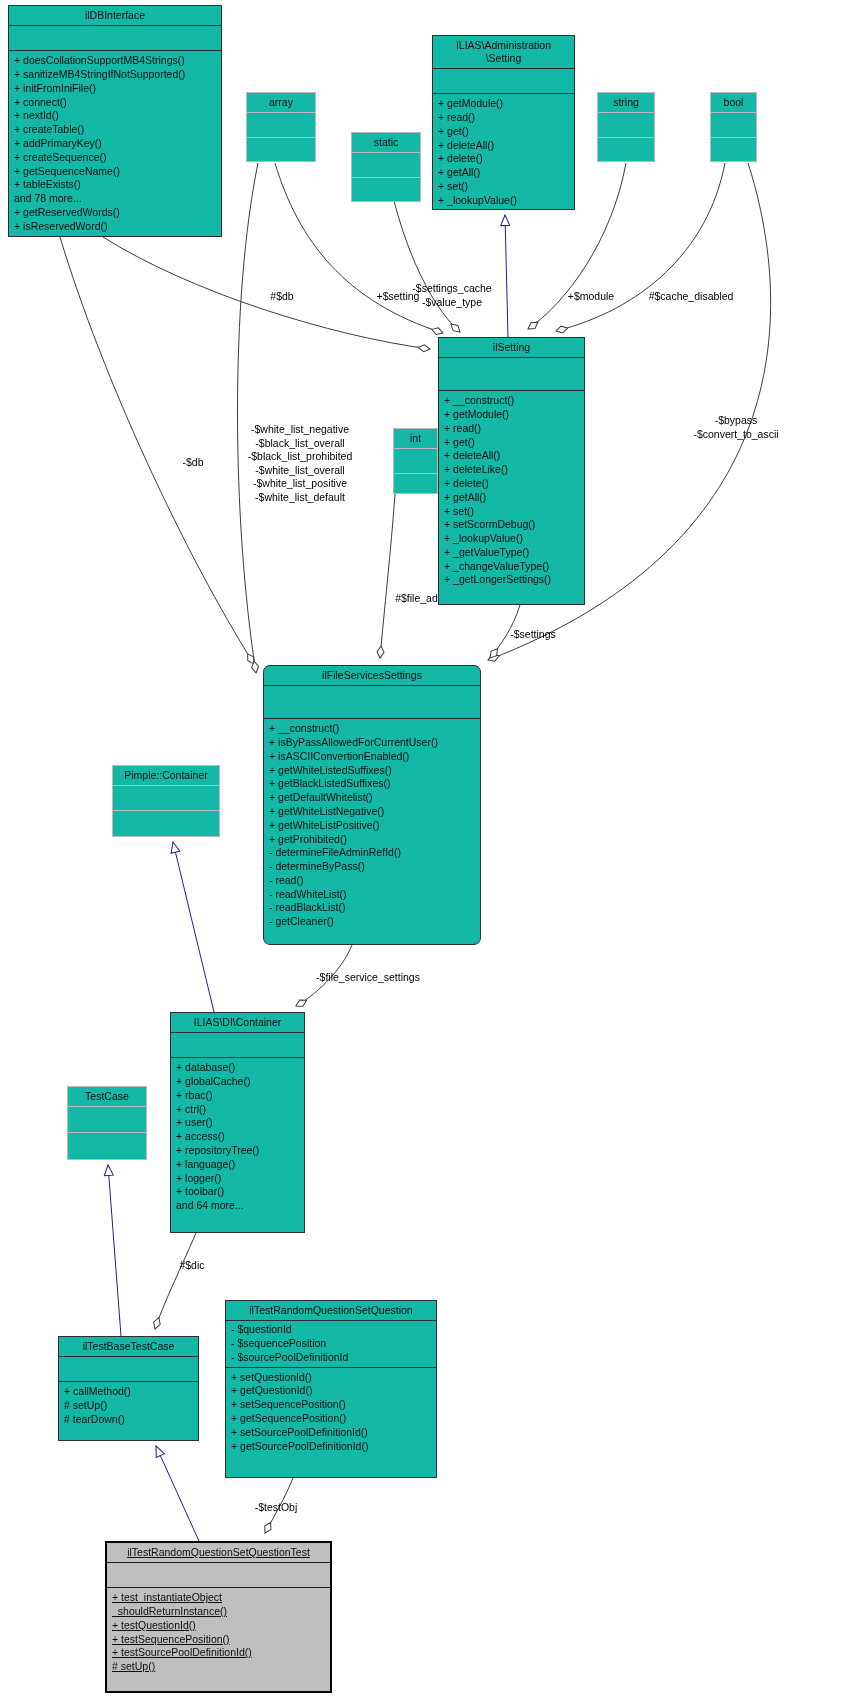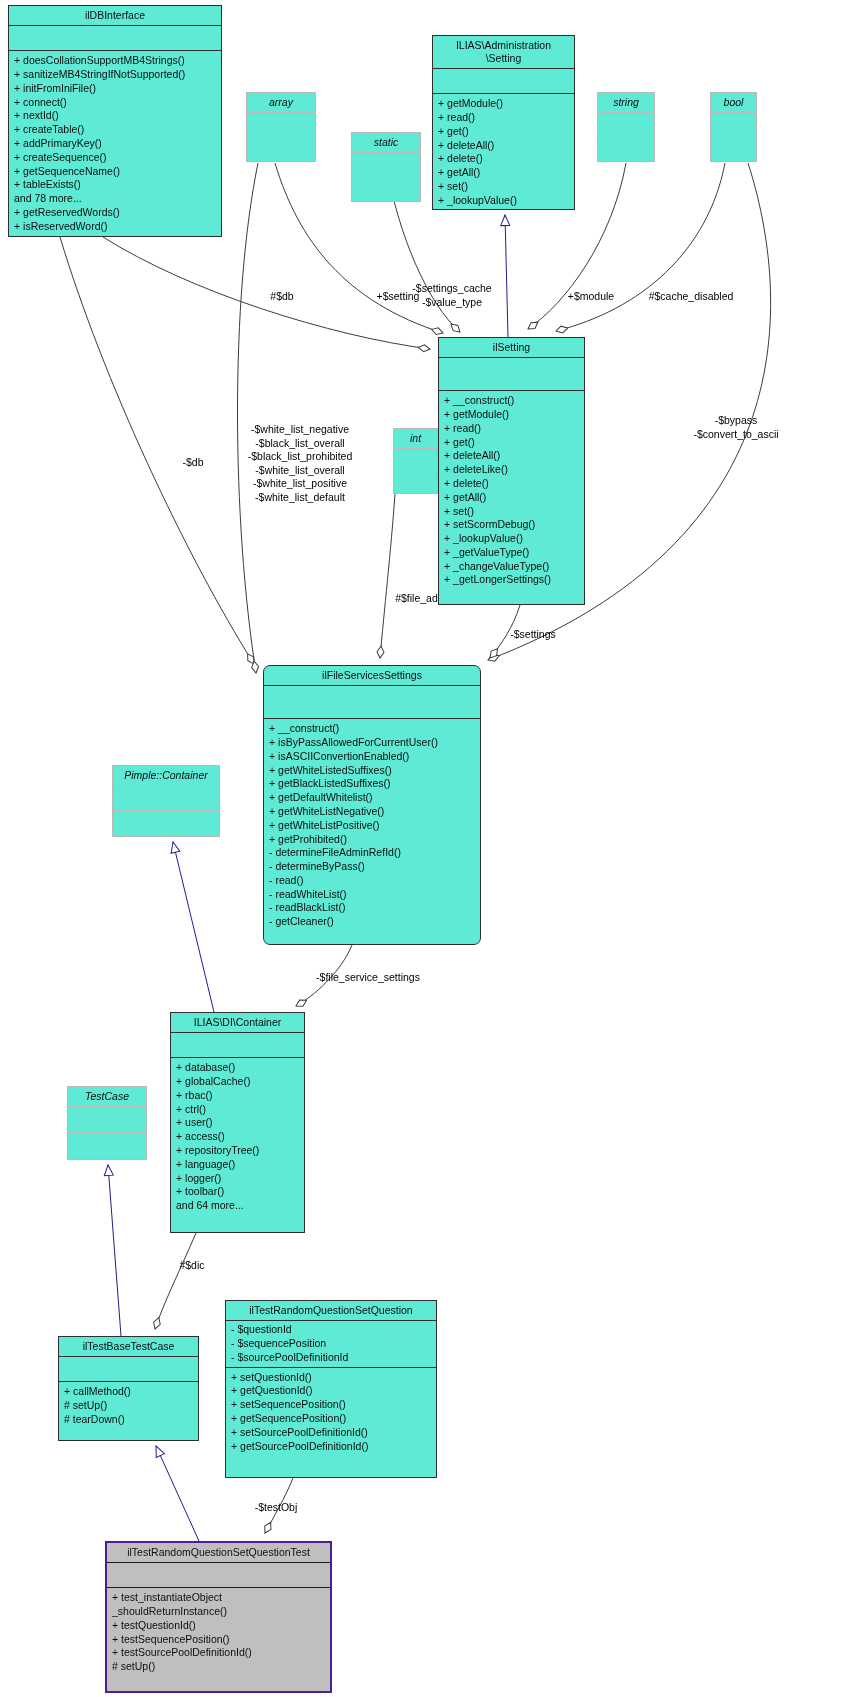--- a/index.html
+++ b/index.html
@@ -1,33 +1,33 @@
 <!DOCTYPE html>
 <html><head>
 <meta charset="utf-8">
 <style>
   html,body{margin:0;padding:0;background:#ffffff;}
   .canvas{position:relative;width:855px;height:1697px;background:#ffffff;
           font-family:"Liberation Sans",sans-serif;overflow:hidden;}
   svg.edges{position:absolute;left:0;top:0;width:855px;height:1697px;}
 
-  .uml-box{position:absolute;display:flex;flex-direction:column;background:#5eead4;
+  .uml-box{position:absolute;display:flex;flex-direction:column;background:#14b8a6;
            border:1px solid #2e2e2e;box-sizing:border-box;font-size:10.5px;color:#0e0e0e;}
   .uml-box.type{border-color:#b9b9b9;}
   .uml-title{flex:0 0 auto;display:flex;align-items:center;justify-content:center;
              text-align:center;border-bottom:1px solid #2e2e2e;padding:3px 3px;
              white-space:pre-line;line-height:1.25;}
-  .uml-box.type .uml-title{border-color:#b9b9b9;font-style:italic;}
+  .uml-box.type .uml-title{border-color:#b9b9b9;}
   .uml-attrs{flex:0 0 auto;min-height:20px;border-bottom:1px solid #2e2e2e;padding:2px 5px;}
   .uml-attrs.tall{min-height:28px;}
   .uml-box.type .uml-attrs{border-color:#b9b9b9;flex:1;}
   .uml-box.type .uml-methods{flex:1;}
   .uml-methods{flex:1 1 auto;padding:3px 5px;overflow:hidden;}
   .uml-line{line-height:13.8px;white-space:nowrap;}
-  .uml-box.highlight{background:#bfbfbf;border:2px solid #4c1d95;}
+  .uml-box.highlight{background:#bfbfbf;border:2px solid #000000;text-decoration:underline;}
   .uml-box.highlight .uml-title,.uml-box.highlight .uml-attrs{border-color:#1a1a1a;}
 
   .edge-label{position:absolute;transform:translateX(-50%);font-size:10.5px;
               line-height:13.6px;text-align:center;white-space:pre-line;color:#000;}
 </style>
 </head>
 <body>
 
 <div class="canvas">
 

